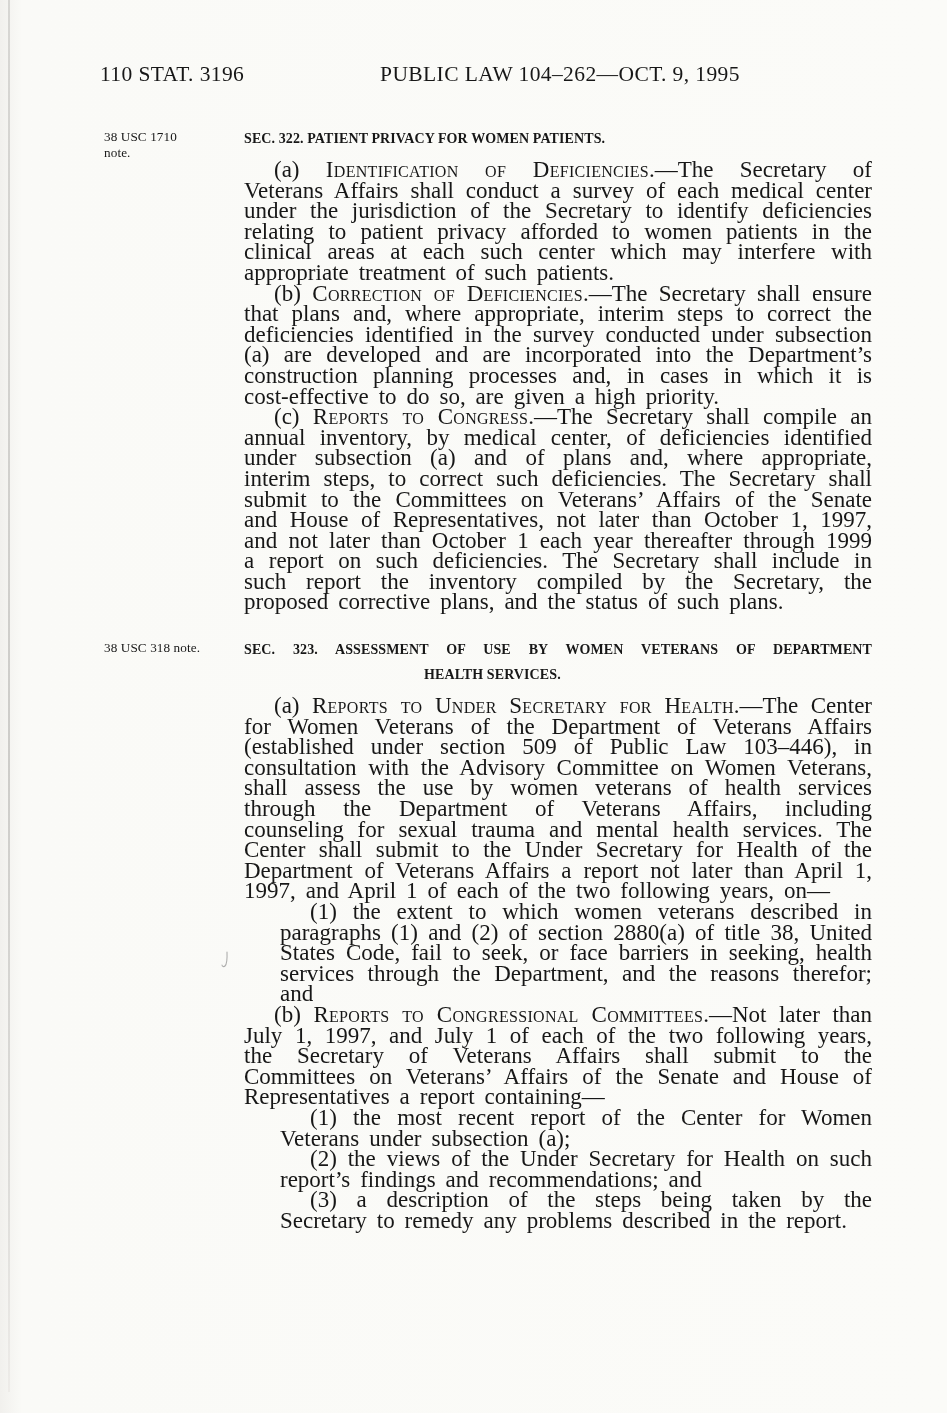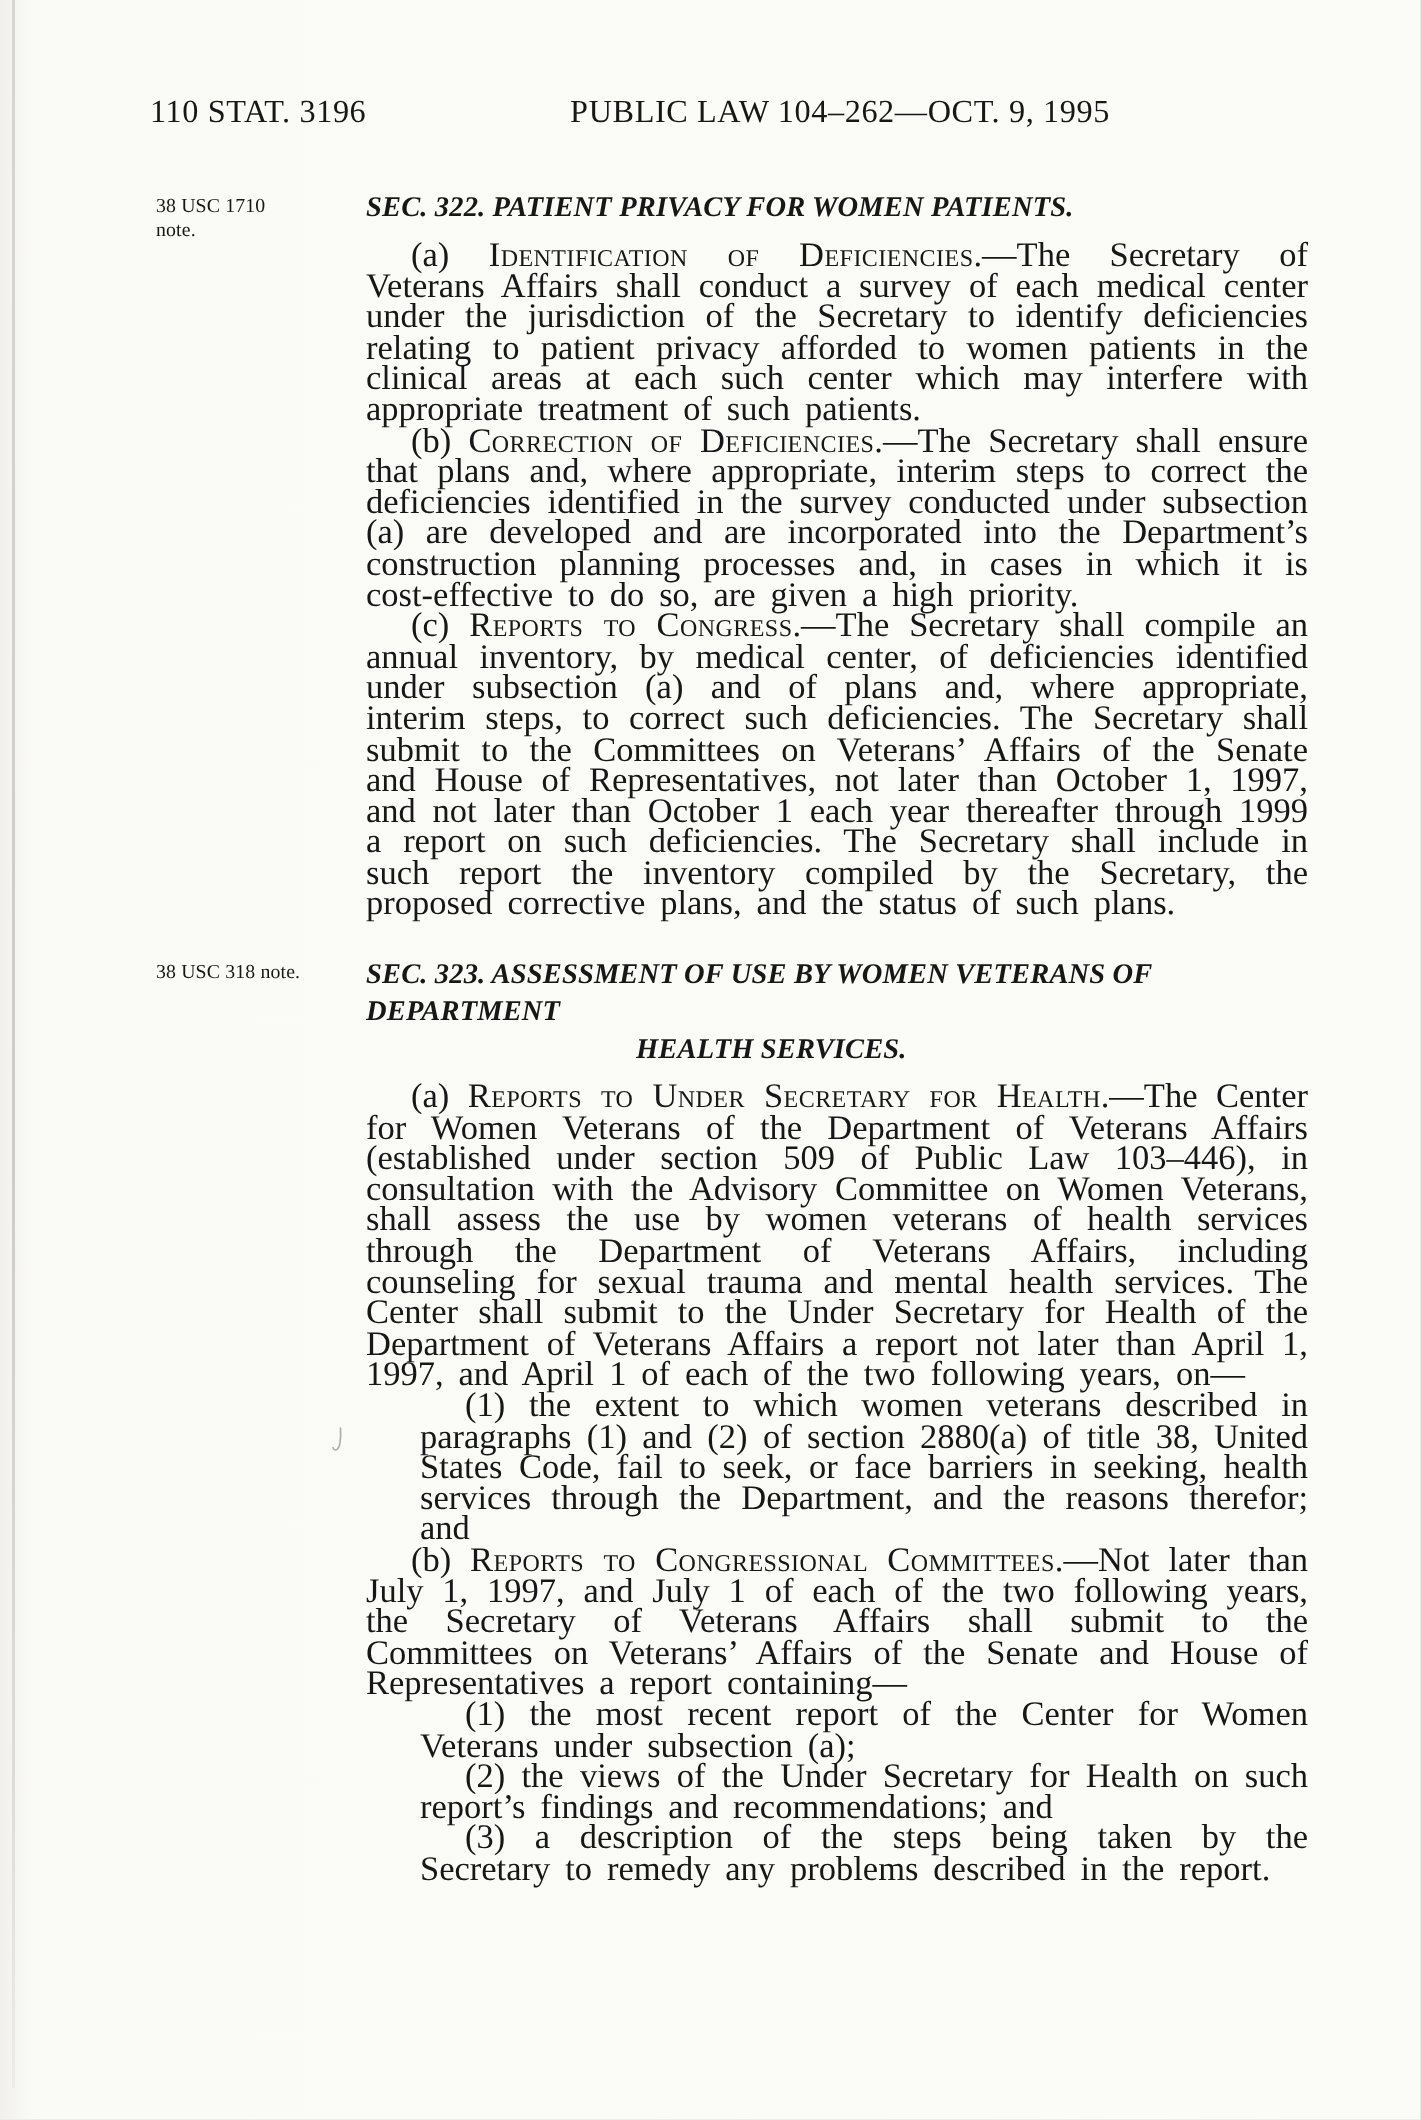--- a/index.html
+++ b/index.html
@@ -22,21 +22,21 @@
   .hdr .stat { position: absolute; left: 0; top: 0; font-size: 21.5px; letter-spacing: .4px; }
   .hdr .law  { position: absolute; left: 200px; top: 0; width: 520px; text-align: center; font-size: 21.5px; letter-spacing: .4px; }
   .content { position: absolute; left: 244px; top: 106px; width: 628px; margin-top: 20px; }
   .sec { position: relative; }
   .sec + .sec { margin-top: 24px; }
   .note {
     position: absolute; left: -140px; top: 3px; width: 116px;
     font-size: 13.2px; line-height: 16px; white-space: pre-line; letter-spacing: .1px;
   }
   .sec-head {
-    margin: 0 0 9px 0; font-size: 19px; font-weight: bold; line-height: 25px; letter-spacing: .1px; font-style: italic;
+    margin: 0 0 9px 0; font-size: 14px; font-weight: bold; line-height: 25px; letter-spacing: .1px;
   }
   .sec-head .hl1 { text-align-last: justify; }
   .sec-head .hl2 { padding-left: 180px; }
   .para {
     margin: 0; font-size: 23px; line-height: 20.6px;
     text-align: justify; text-indent: 30px; word-spacing: 4.2px;
   }
   .para .sc { font-variant: small-caps; letter-spacing: .3px; }
   .sub { padding-left: 36px; }
   

